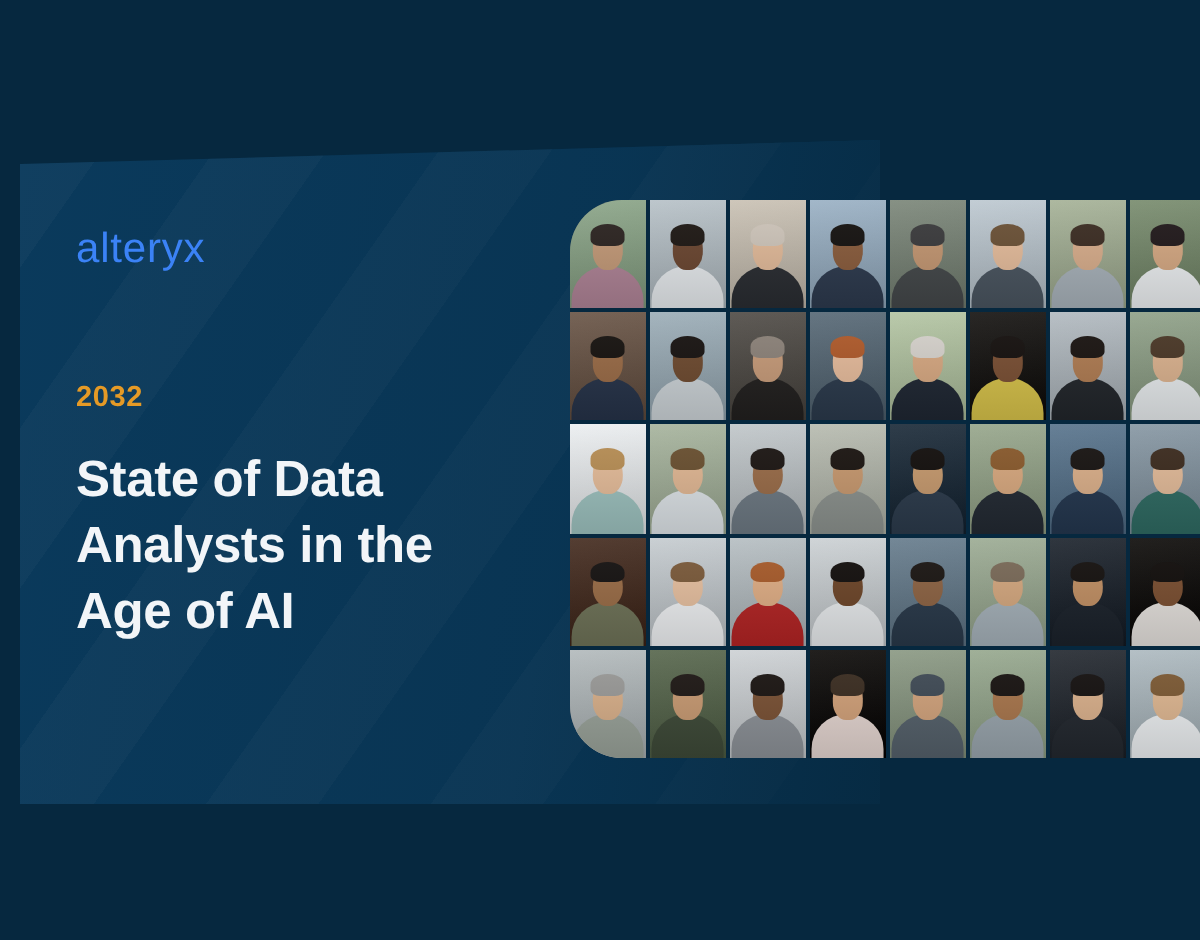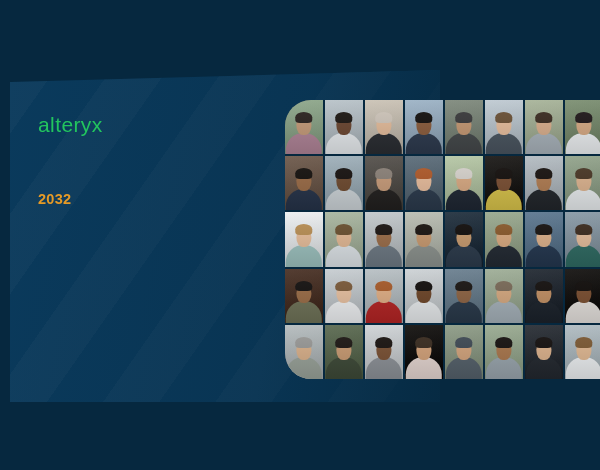--- a/index.html
+++ b/index.html
@@ -53,21 +53,21 @@
     position:absolute;
     left:38px; top:0;
     width:245px; height:470px;
   }
 
   .logo {
     position:absolute;
     left:0; top:114px;
     font-size:21px;
     letter-spacing:0.4px;
-    color:#22c55e;
+    color:#3b82f6;
     font-weight:400;
     line-height:1;
     white-space:nowrap;
   }
 
   .year {
     position:absolute;
     left:0; top:192px;
     font-size:14.5px;
     font-weight:bold;
@@ -142,20 +142,21 @@
     <div class="panel-base"></div>
     <div class="panel-streaks"></div>
     <div class="panel-fade"></div>
   </div>
 
   <div class="text-col">
     <div class="logo">alteryx</div>
 
     <div class="year">2032</div>
 
+    <div class="headline">State of Data Analysts in the Age of AI</div>
   </div>
 
   <div class="mosaic" id="mosaic">
       <div class="cell">
         <div class="bg" style="background:linear-gradient(160deg,#8fa88c,#7d967a)"></div>
         <div class="sh" style="background:#b08497"></div>
         <div class="hd" style="background:#c49a78"></div>
         <div class="hr" style="background:#2b2320"></div>
         <div class="soft"></div>
       </div>

